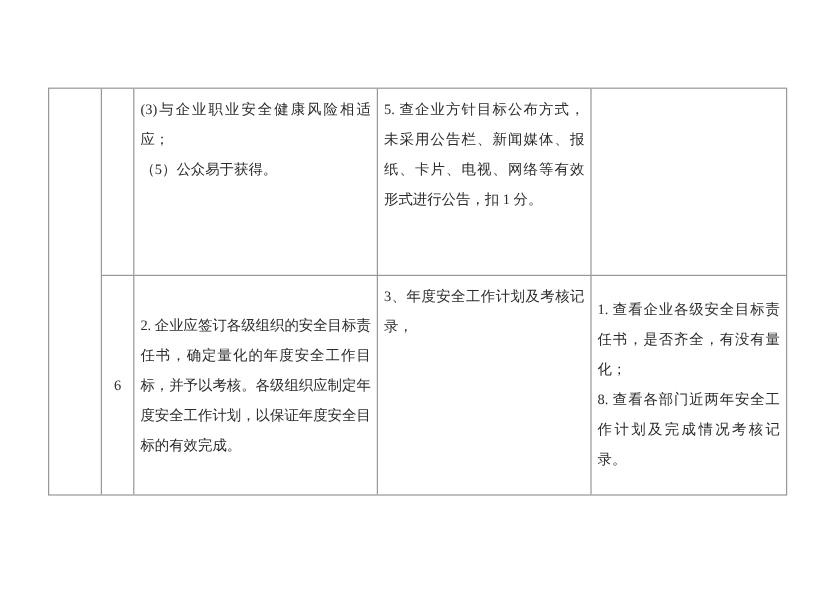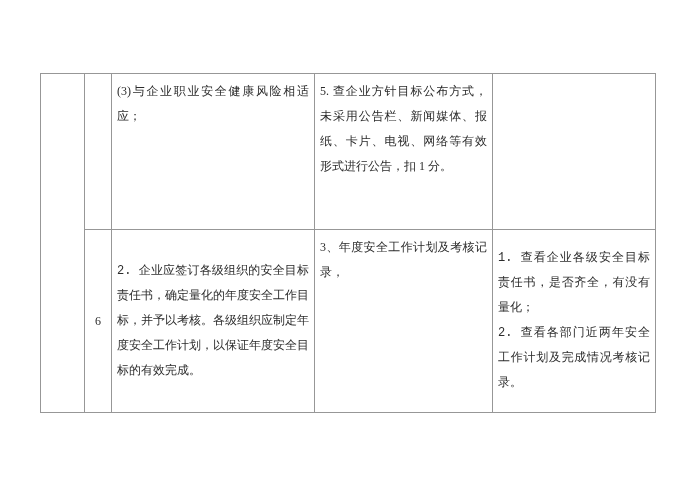--- a/index.html
+++ b/index.html
@@ -40,21 +40,21 @@
     flex-direction: column;
     justify-content: flex-start;
     box-sizing: border-box;
   }
   .cell.last-col { border-right: none; }
   .cell.last-row { border-bottom: none; }
   .cell.span-rows {
     grid-row: 1 / span 2;
     border-bottom: none;
   }
-  .cell.v-center { justify-content: center; font-family: Liberation Mono, monospace; }
+  .cell.v-center { justify-content: center; }
   .cell.h-center {
     align-items: center;
     text-align: center;
     justify-content: center;
   }
   p.para {
     margin: 0;
     padding: 0;
   }
 </style>
@@ -63,37 +63,38 @@
 
 <div class="page">
   <div class="doc-table">
 
     <div class="cell span-rows"></div>
 
     <div class="cell h-center"></div>
 
     <div class="cell">
         <p class="para">(3)与企业职业安全健康风险相适应；</p>
+        <p class="para">（5）公众易于获得。</p>
       </div>
 
     <div class="cell">
         <p class="para">5. 查企业方针目标公布方式，未采用公告栏、新闻媒体、报纸、卡片、电视、网络等有效形式进行公告，扣 1 分。</p>
       </div>
 
     <div class="cell last-col"></div>
 
     <div class="cell h-center last-row">6</div>
 
     <div class="cell v-center last-row">
         <p class="para">2. 企业应签订各级组织的安全目标责任书，确定量化的年度安全工作目标，并予以考核。各级组织应制定年度安全工作计划，以保证年度安全目标的有效完成。</p>
       </div>
 
     <div class="cell last-row">
         <p class="para">3、年度安全工作计划及考核记录，</p>
       </div>
 
     <div class="cell v-center last-col last-row">
         <p class="para">1. 查看企业各级安全目标责任书，是否齐全，有没有量化；</p>
-        <p class="para">2. 查看各部门近两年安全工作计划及完成情况考核记录。</p>
+        <p class="para">8. 查看各部门近两年安全工作计划及完成情况考核记录。</p>
       </div>
 
   </div>
 </div>
 
 </body></html>

